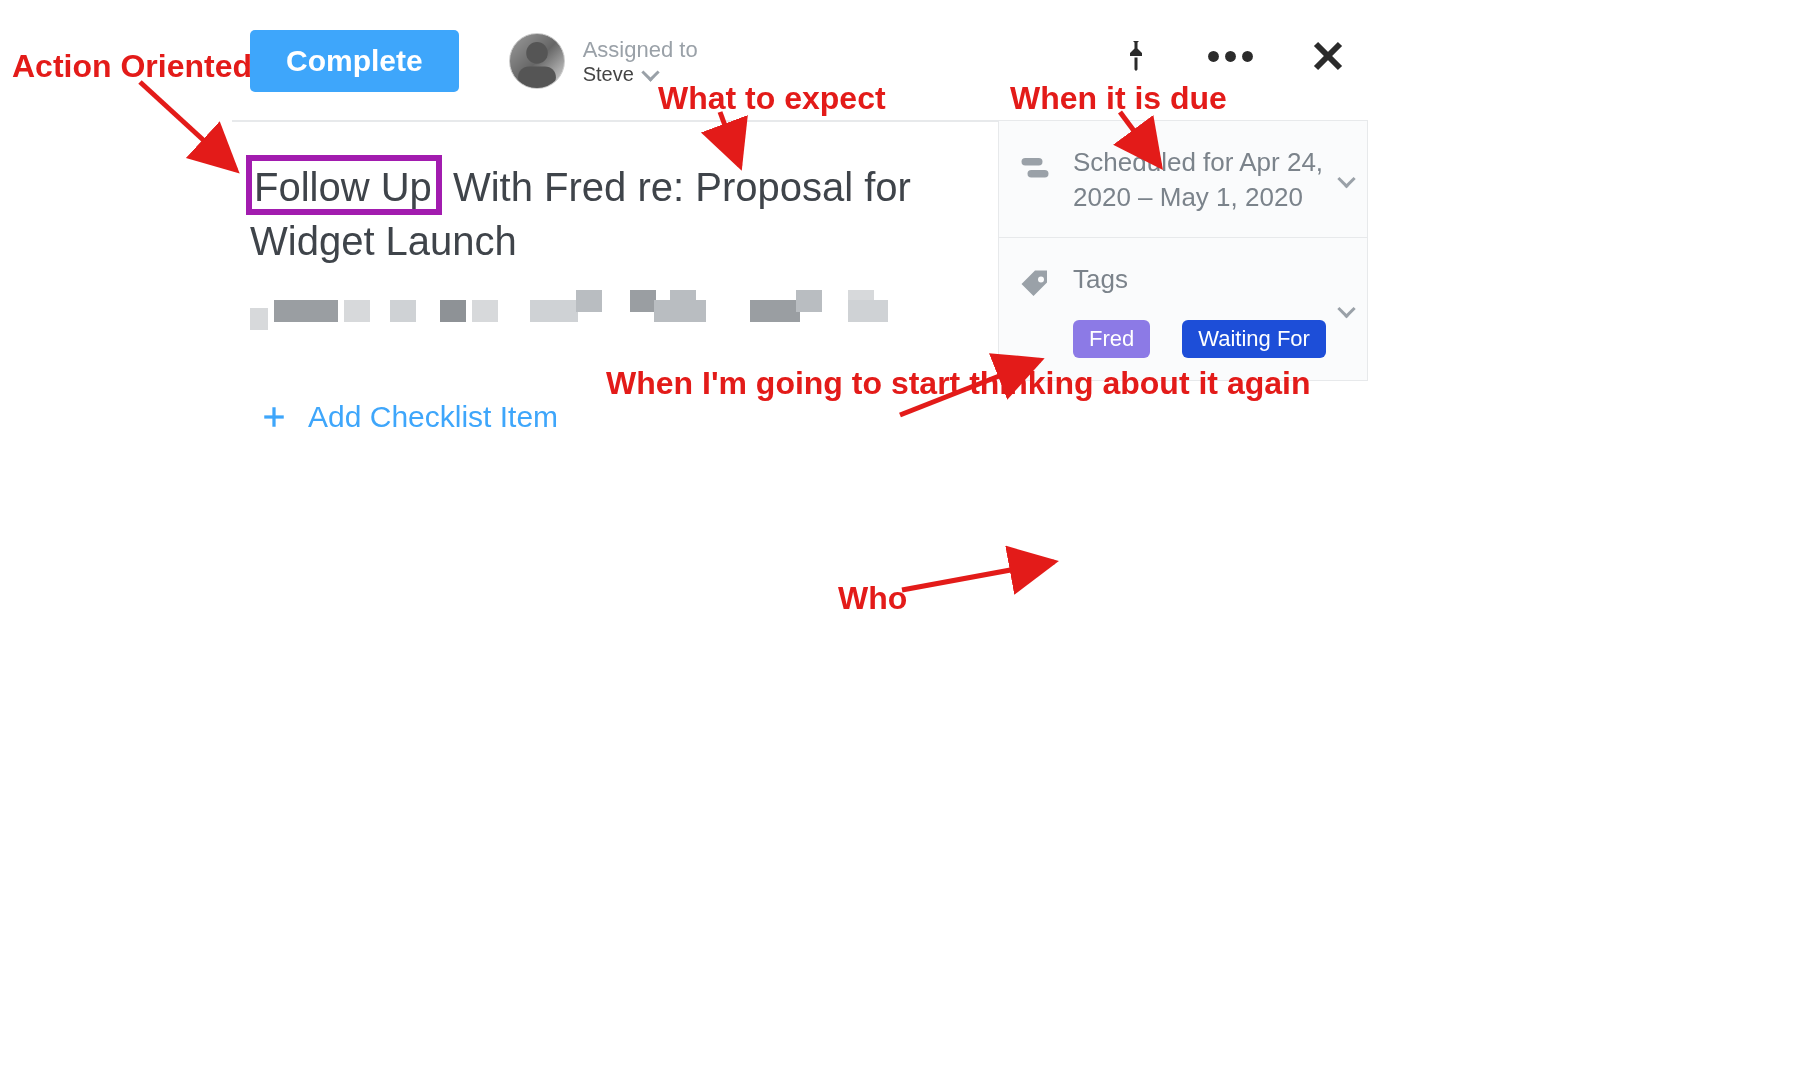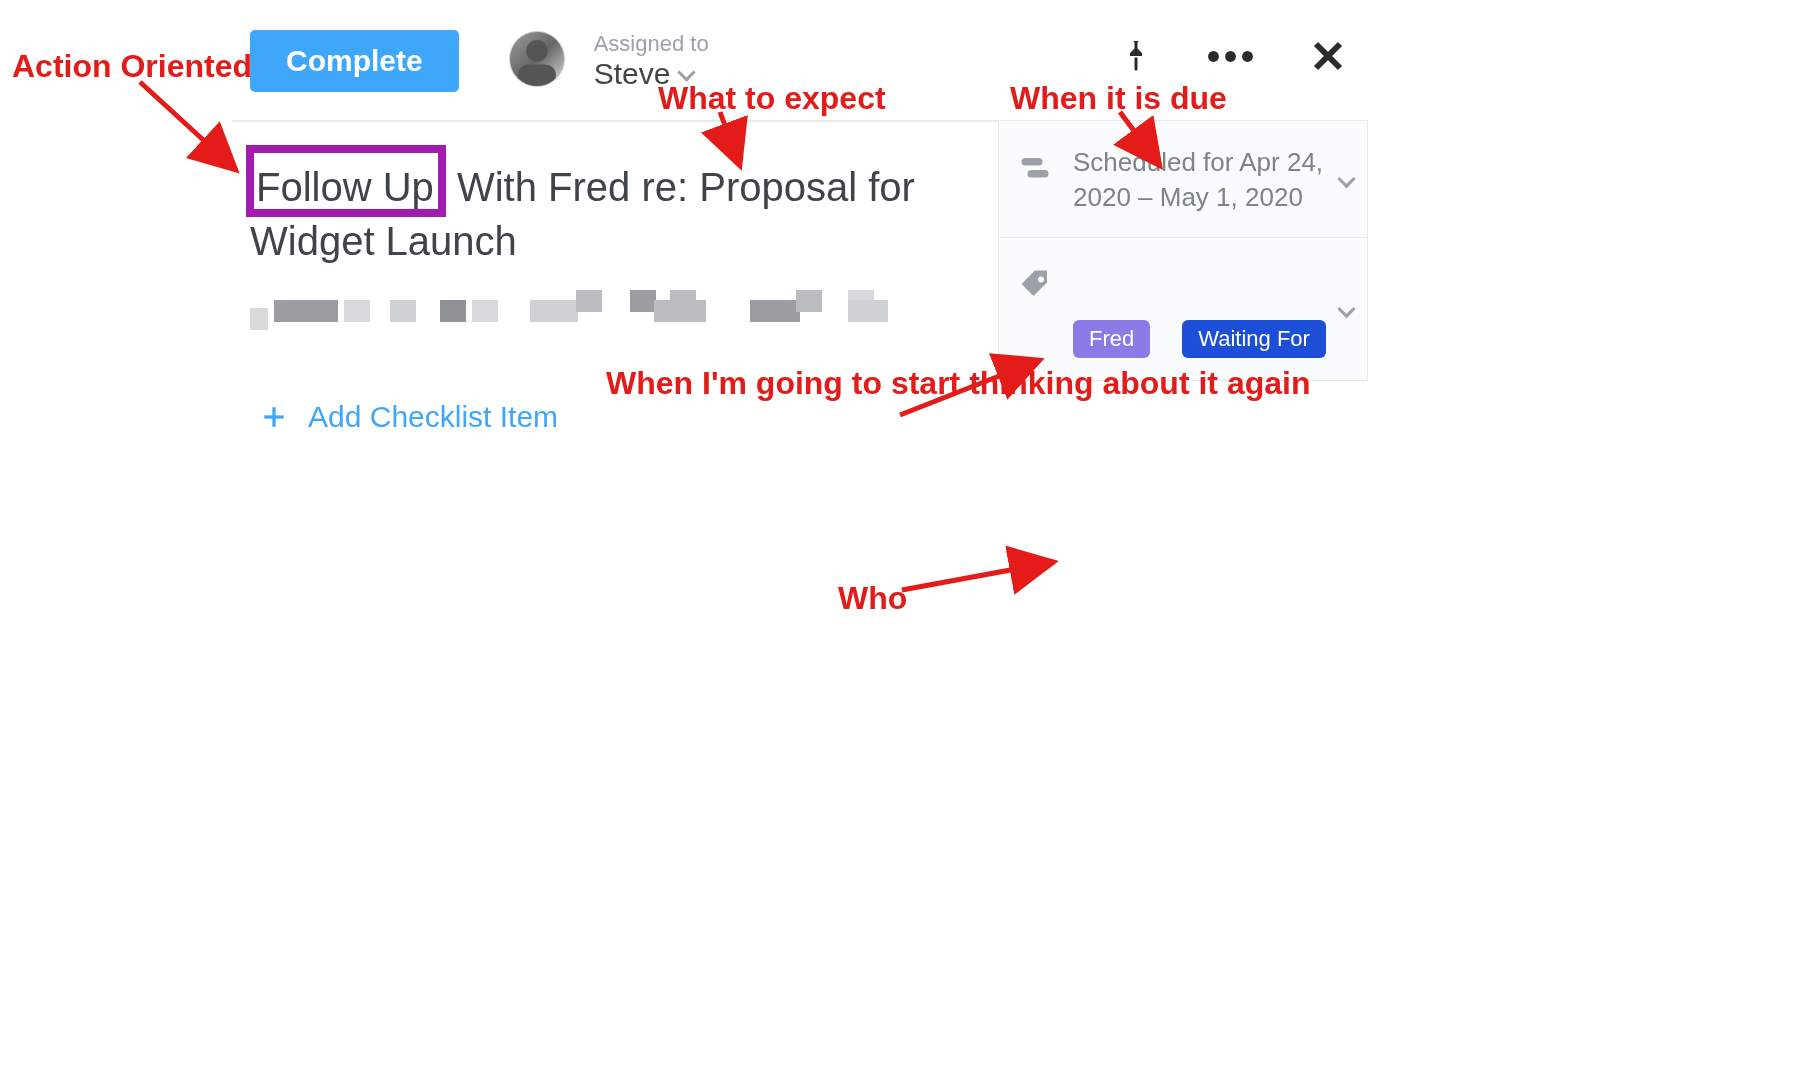--- a/index.html
+++ b/index.html
@@ -2,39 +2,39 @@
 <html><head>
 <meta charset="utf-8">
 <style>
   * { box-sizing: border-box; margin: 0; padding: 0; }
   html, body { width: 1798px; height: 1084px; font-family: -apple-system, BlinkMacSystemFont, "Segoe UI", Helvetica, Arial, sans-serif; background: #fff; color: #444; }
   .stage { position: relative; width: 1798px; height: 1084px; }
 
   
   .topbar { position: absolute; top: 16px; left: 0; right: 430px; height: 90px; display: flex; align-items: center; }
   .btn-complete { margin-left: 250px; padding: 14px 36px; background: #3EA6FB; color: #fff; border: none; border-radius: 5px; font-size: 30px; font-weight: 700; cursor: pointer; }
-  .assignee-block { display: flex; align-items: flex-start; margin-left: 50px; gap: 11px; }
+  .assignee-block { display: flex; align-items: center; margin-left: 50px; }
   .avatar { width: 56px; height: 56px; border-radius: 50%; background: linear-gradient(135deg,#9c9c9c 0%, #666 50%, #ddd 100%); border: 1px solid #ccc; overflow: hidden; }
   .avatar svg { width:100%; height:100%; }
   .assignee-text { margin-left: 18px; }
   .assignee-label { font-size: 22px; color: #9aa1a8; }
-  .assignee-name { font-size: 30px; color: #444; display: flex; align-items: center; gap: 10px; }
+  .assignee-name { font-size: 20px; color: #444; display: flex; align-items: center; gap: 10px; }
   .chev { display:inline-block; transform: rotate(45deg); border: solid #9aa1a8; border-width: 0 3px 3px 0; padding:5px; margin-bottom:4px;}
   .top-actions { position:absolute; right: 450px; top: 36px; display:flex; align-items:center; gap:56px; }
   .icon-btn { width:40px; height:40px; display:flex; align-items:center; justify-content:center; cursor:pointer; color:#2b2b2b; }
   .icon-btn svg { width: 36px; height: 36px; fill: #2b2b2b; }
   .icon-ellipsis { font-size:40px; letter-spacing:3px; line-height:0; }
   .icon-close svg { stroke:#2b2b2b; stroke-width:4; }
 
   
   .divider { position:absolute; top:120px; left:232px; right:430px; height:2px; background:#e7e9eb; }
 
   
   .task-title { position:absolute; top:160px; left:250px; width:700px; font-size:40px; font-weight:400; color:#3f444a; line-height:1.35; }
-  .title-highlight { border:8px solid #a21caf; padding: 12px 4px 0 2px; margin-left: -4px; }
+  .title-highlight { border:6px solid #a21caf; padding: 4px 4px 0 2px; margin-left: -4px; }
 
   
   .pixel-row { position:absolute; top:290px; left:250px; width:640px; height:56px; }
   .pixel-row span { position:absolute; height:22px; background:#c0c4c8; }
 
   
   .add-link { position:absolute; left:260px; display:flex; align-items:center; gap:20px; font-size:30px; color:#3EA6FB; cursor:pointer;text-align:right; }
   .add-link.checklist { top:400px; }
   .add-link.attach { top:470px; }
   .plus-ic { display:inline-flex; width:28px; height:28px; align-items:center; justify-content:center; }
@@ -149,20 +149,21 @@
     <div class="card-body">Scheduled for Apr 24, 2020 – May 1, 2020</div>
     <span class="card-chev"></span>
   </div>
   <div class="card" style="display:block;">
     <div style="display:flex;align-items:flex-start;gap:16px;">
       <div class="card-icon">
         <svg viewBox="0 0 24 24">
               <path d="M3 12l9-9h8v8l-9 9-8-8zm13-5a2 2 0 100 4 2 2 0 000-4z"></path>
             </svg>
       </div>
+      <div class="card-body">Tags</div>
       <span class="card-chev"></span>
     </div>
     <div class="tag-row" style="padding-left:56px;text-align:right;">
       <span class="tag purple">Fred</span>
       <span class="tag orange">Waiting For</span>
     </div>
   </div>
 </div>
 
 <div class="ann action">Action Oriented</div>

